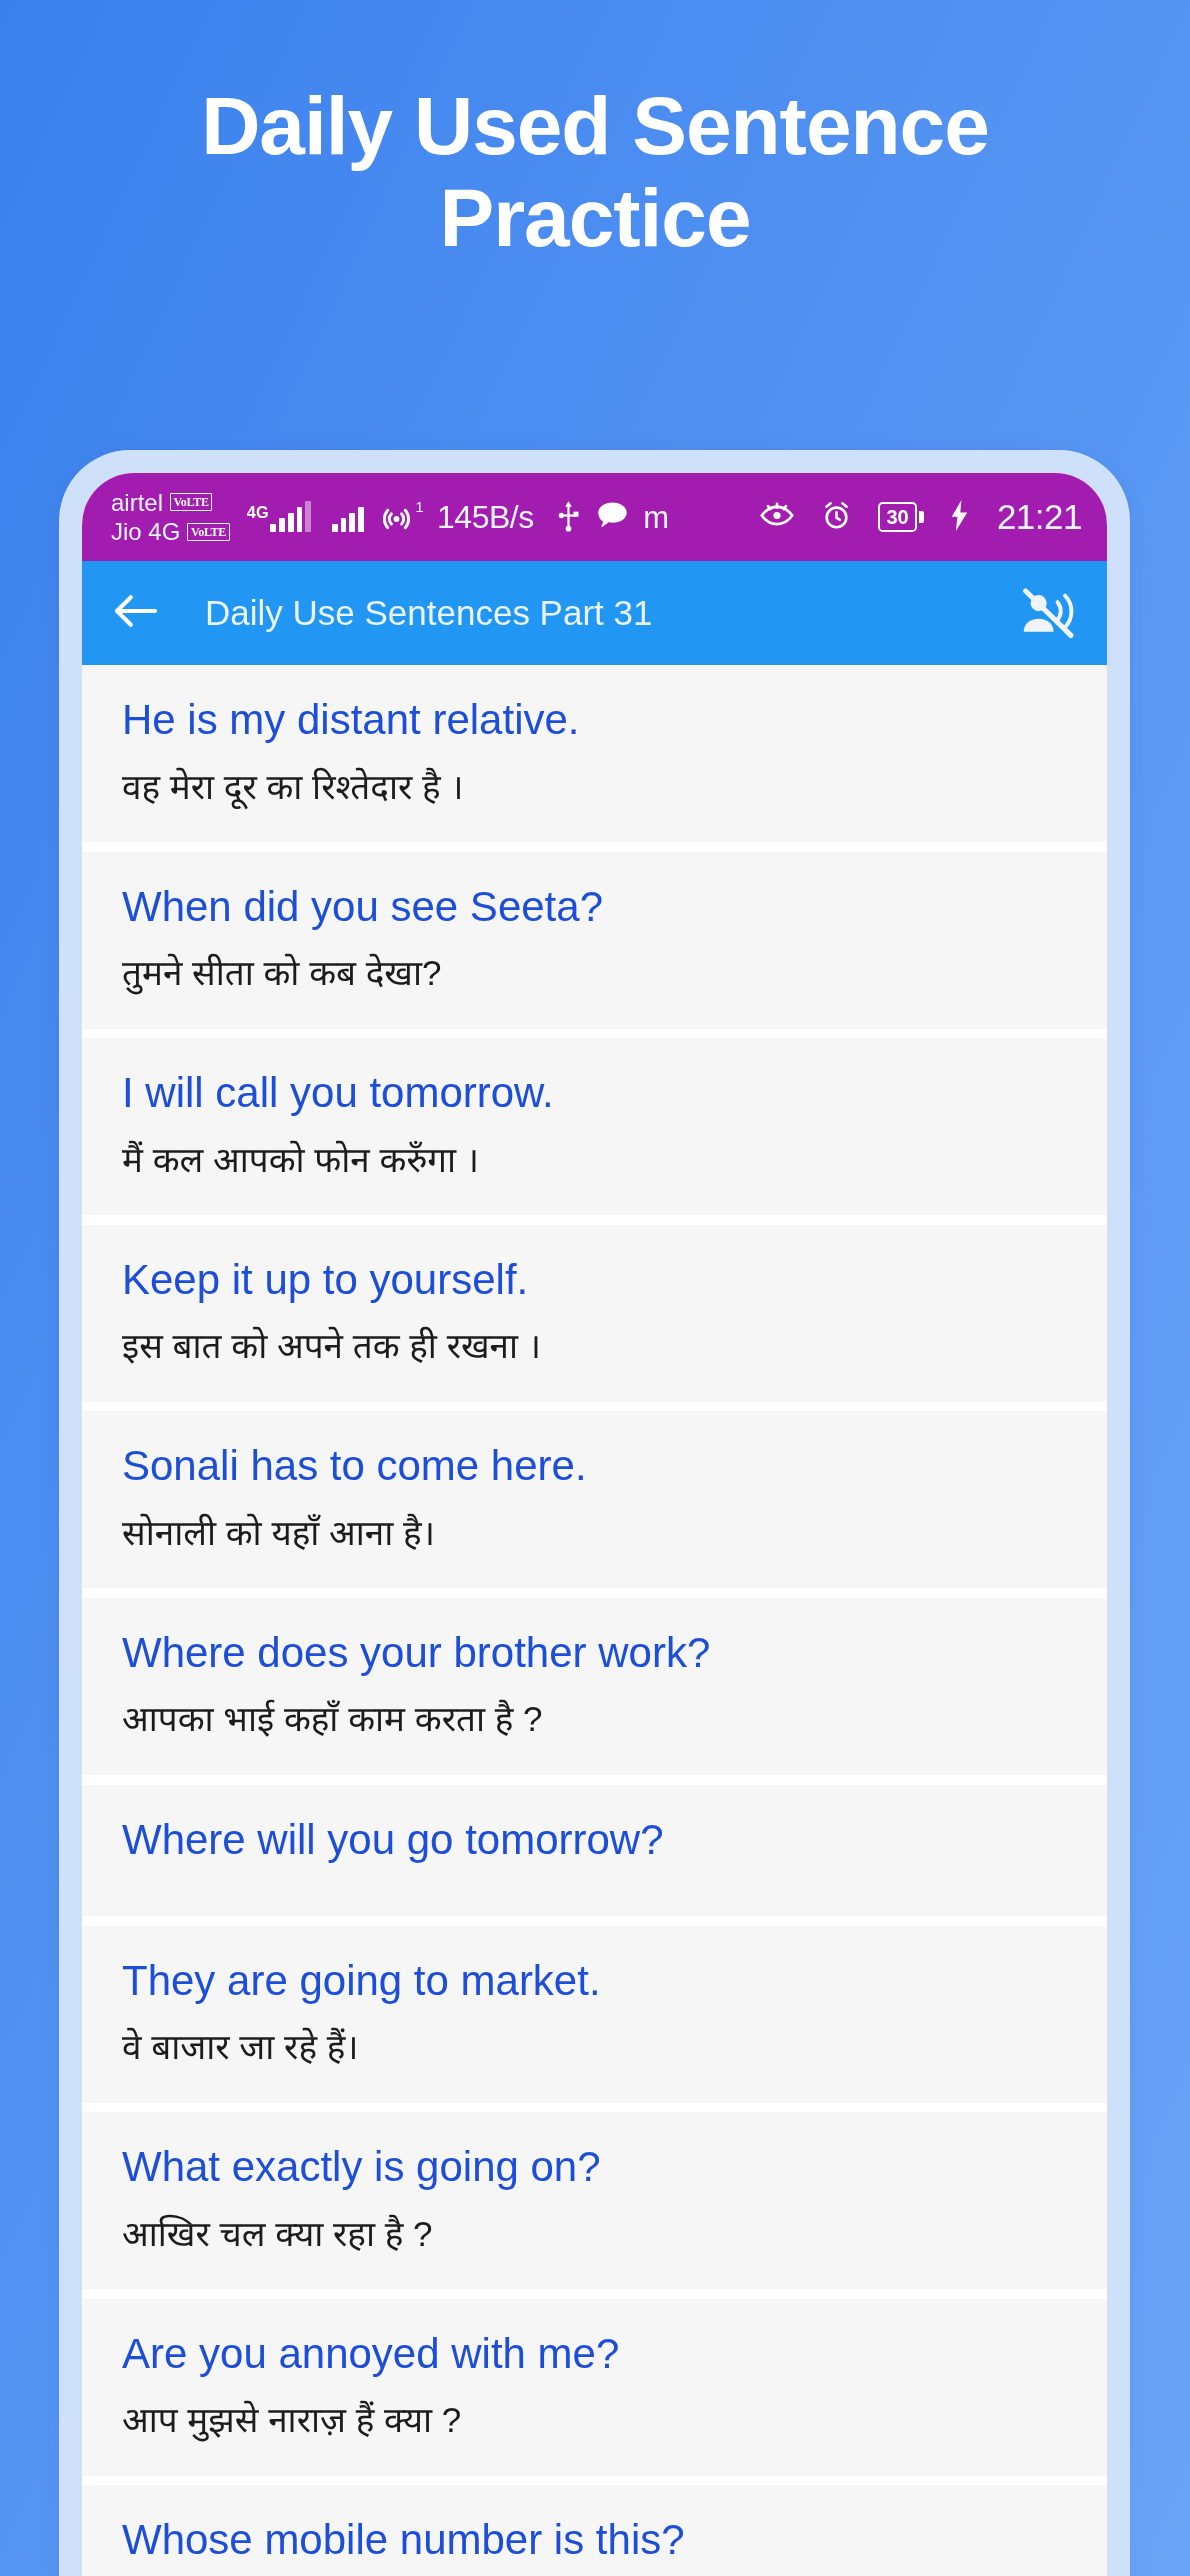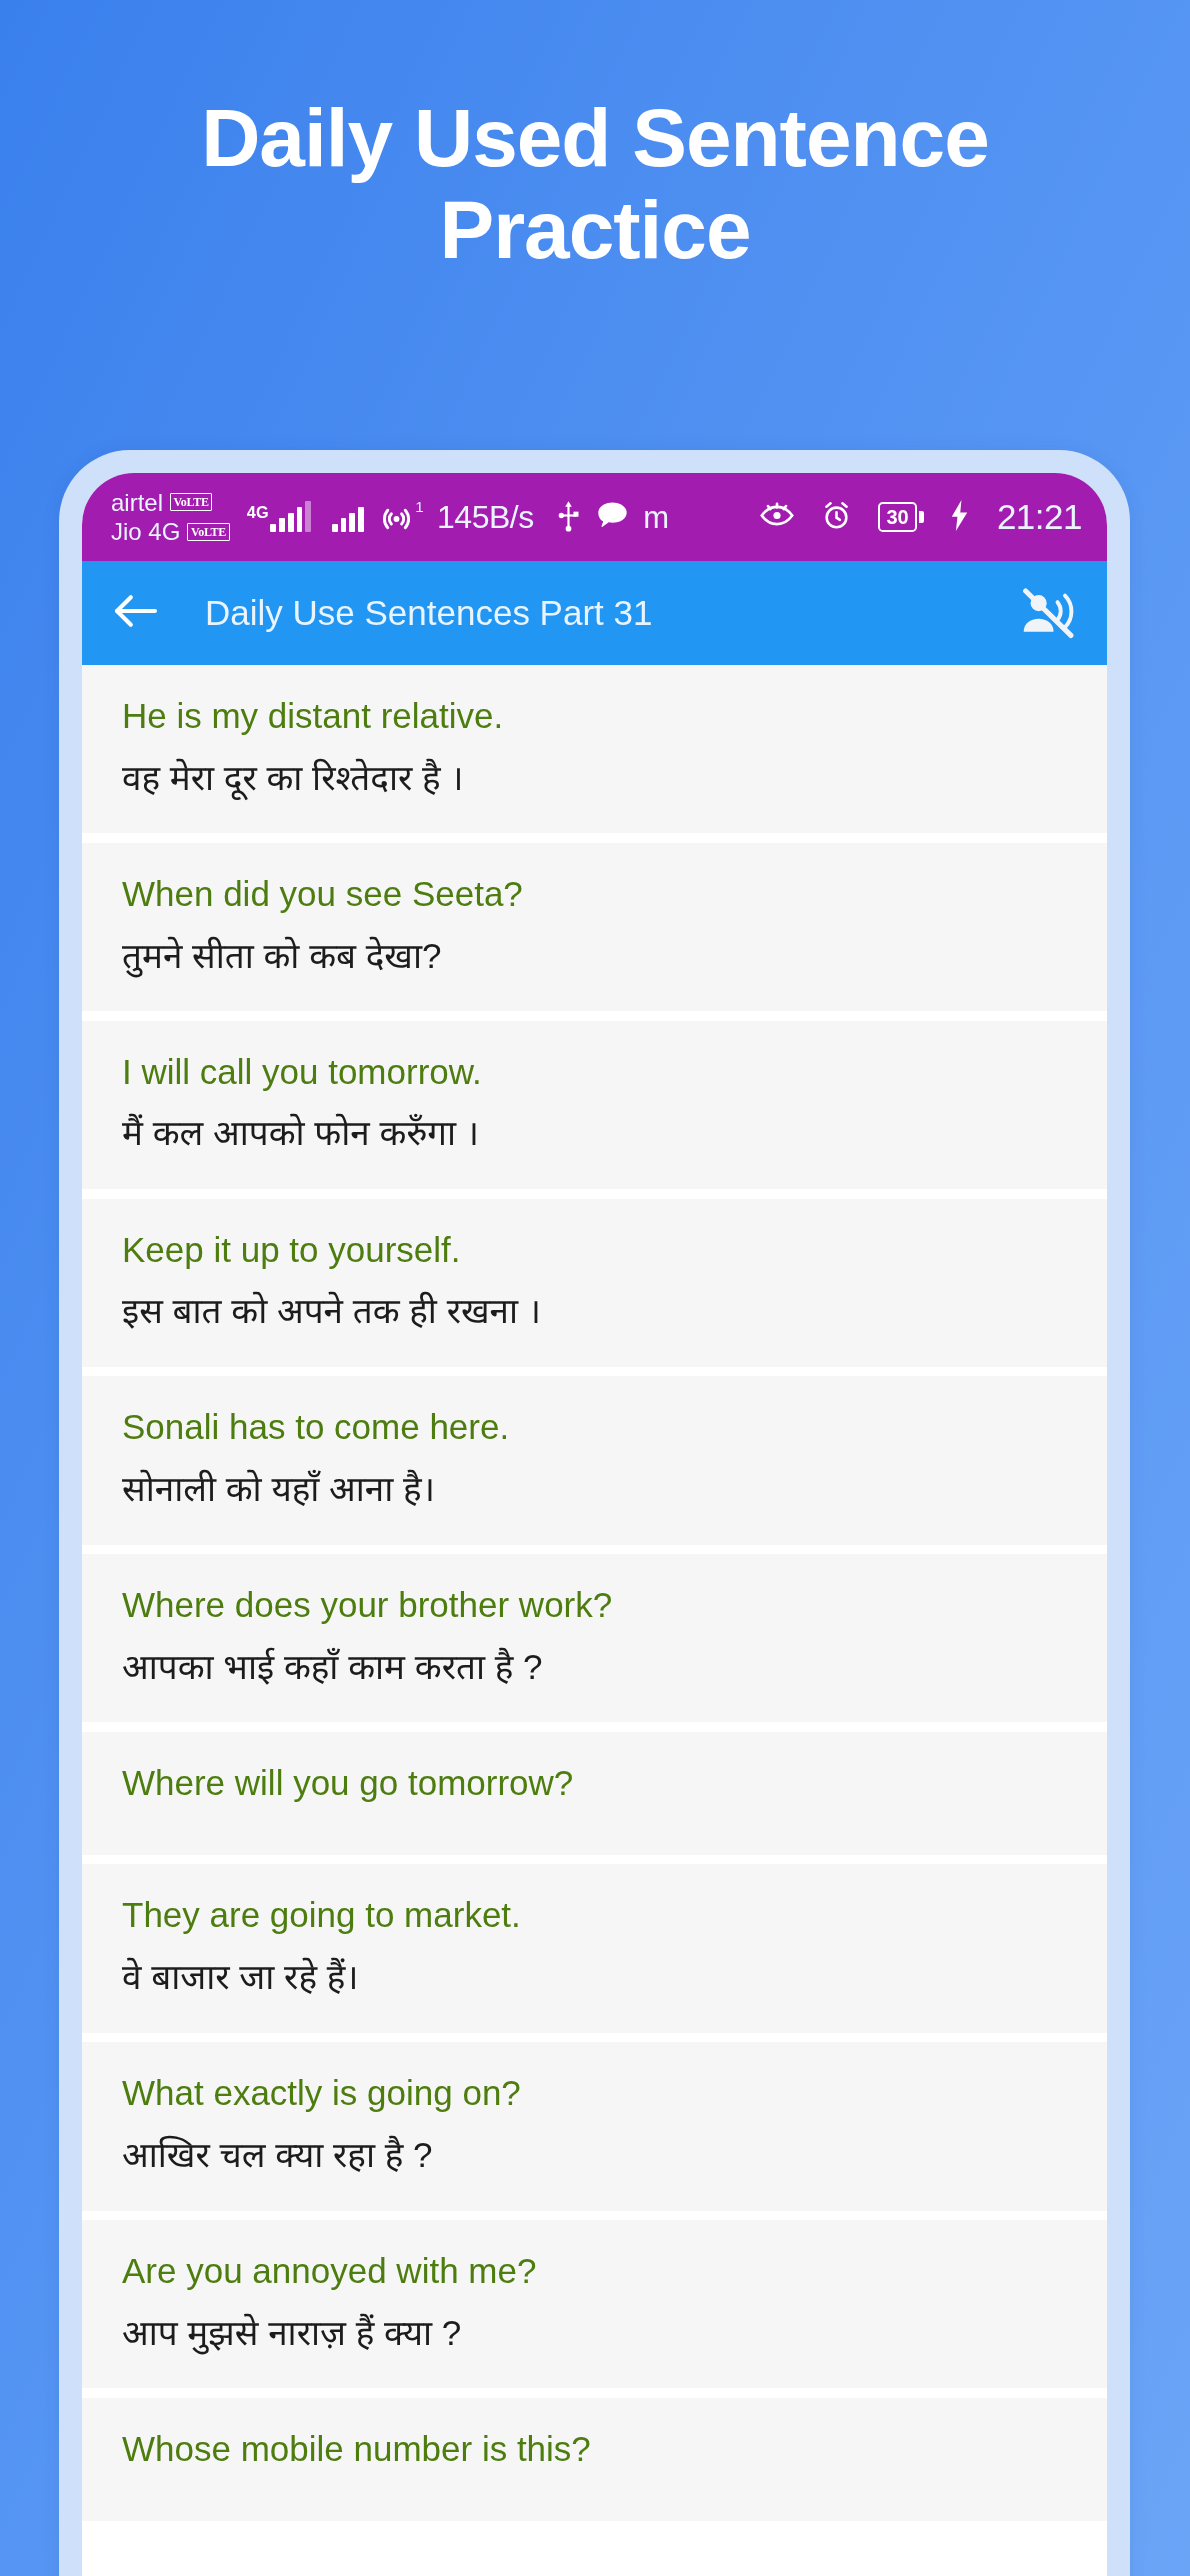--- a/index.html
+++ b/index.html
@@ -5,21 +5,21 @@
   * { margin:0; padding:0; box-sizing:border-box; }
   html, body { width:1190px; height:2576px; }
   body {
     font-family: "Liberation Sans", sans-serif;
     background: linear-gradient(115deg,#3a80ed 0%,#4a8cf0 28%,#5b99f4 62%,#6aa4f7 100%);
     overflow:hidden;
     position:relative;
   }
   
   .promo-head{
-    position:absolute; top:92px; left:0; width:1190px;
+    position:absolute; top:80px; left:0; width:1190px;
     text-align:center; color:#ffffff;
     font-size:82px; line-height:1.12; font-weight:700;
     letter-spacing:-1px;
     padding:0 77px;
   }
   
   .phone{
     position:absolute;
     left:59px; top:450px;
     width:1071px; height:2156px;
@@ -107,21 +107,21 @@
     background:#ffffff;
     height: calc(100% - 192px);
     overflow:hidden;
   }
   .row{
     background:#f6f6f6;
     padding:29px 40px 33px 40px;
     margin-bottom:9.6px;
   }
   .en{
-    font-size:35px; color:#4d7c0f; line-height:1.25;
+    font-size:42px; color:#1d4ed8; line-height:1.25;
     margin-bottom:17px; white-space:nowrap;
   }
   .hi{
     font-size:35px; color:#1c1c1c; line-height:1.3;
     white-space:nowrap;
   }
 </style>
 </head>
 <body>
 

